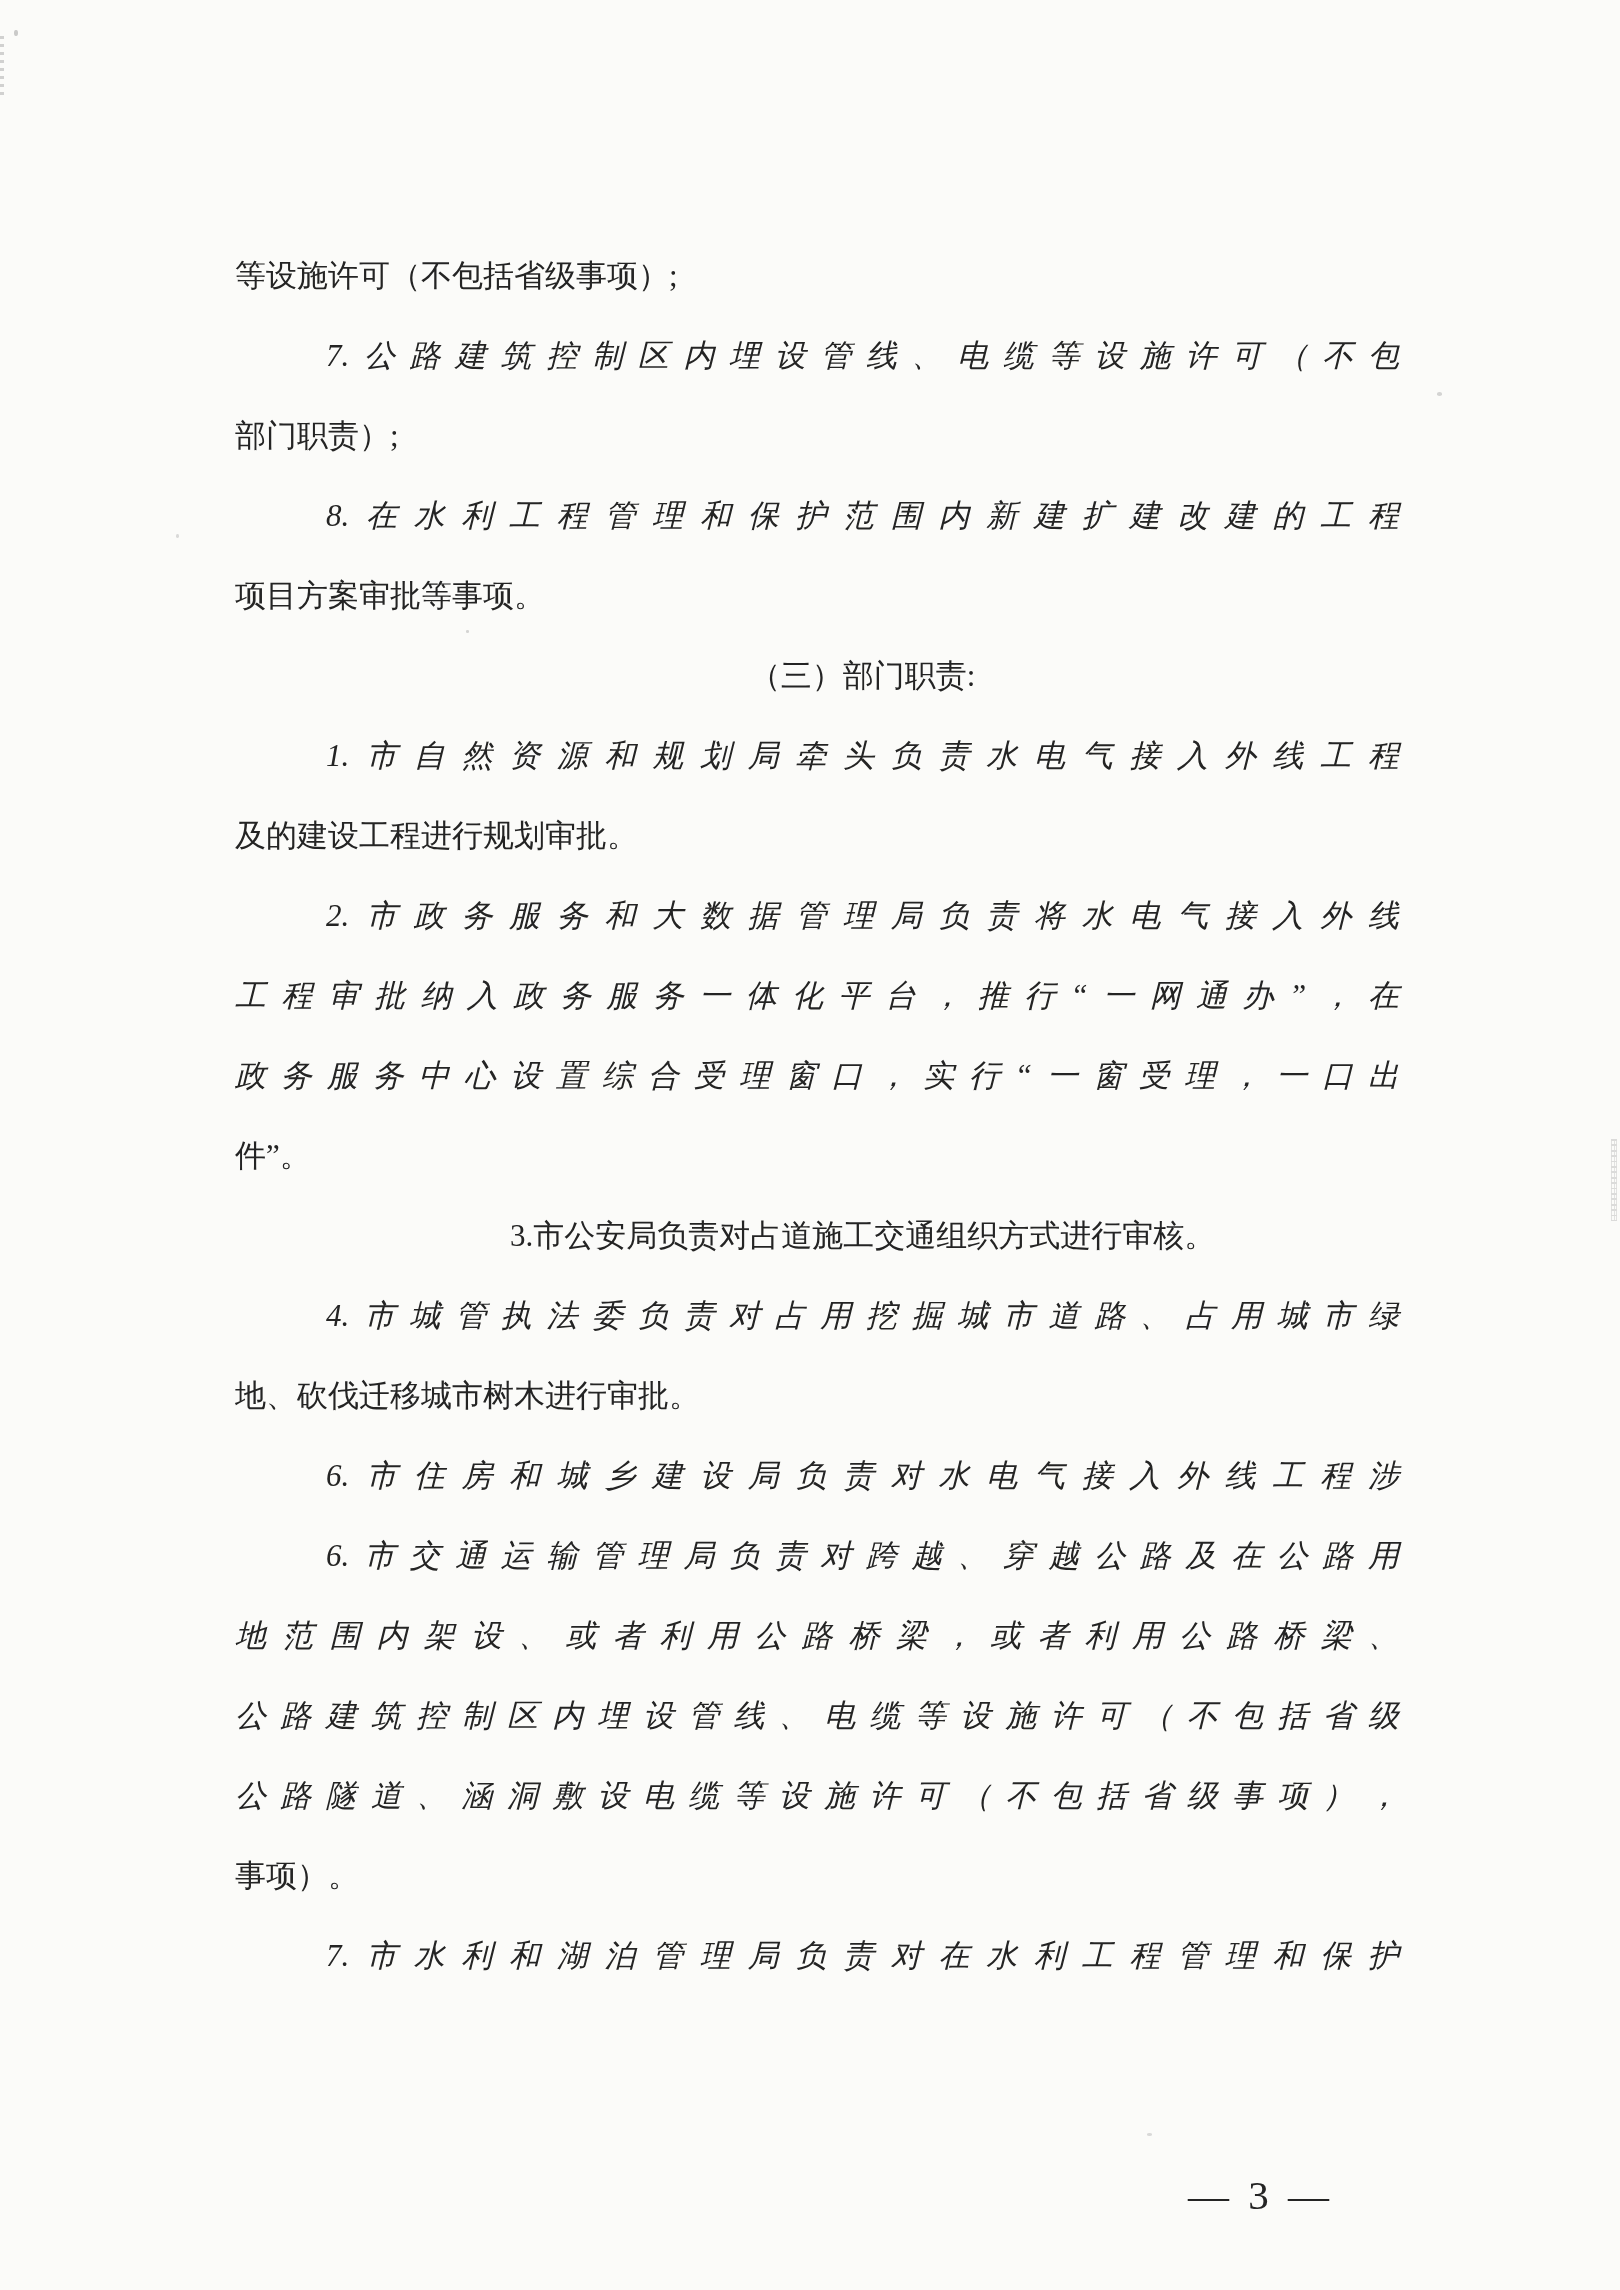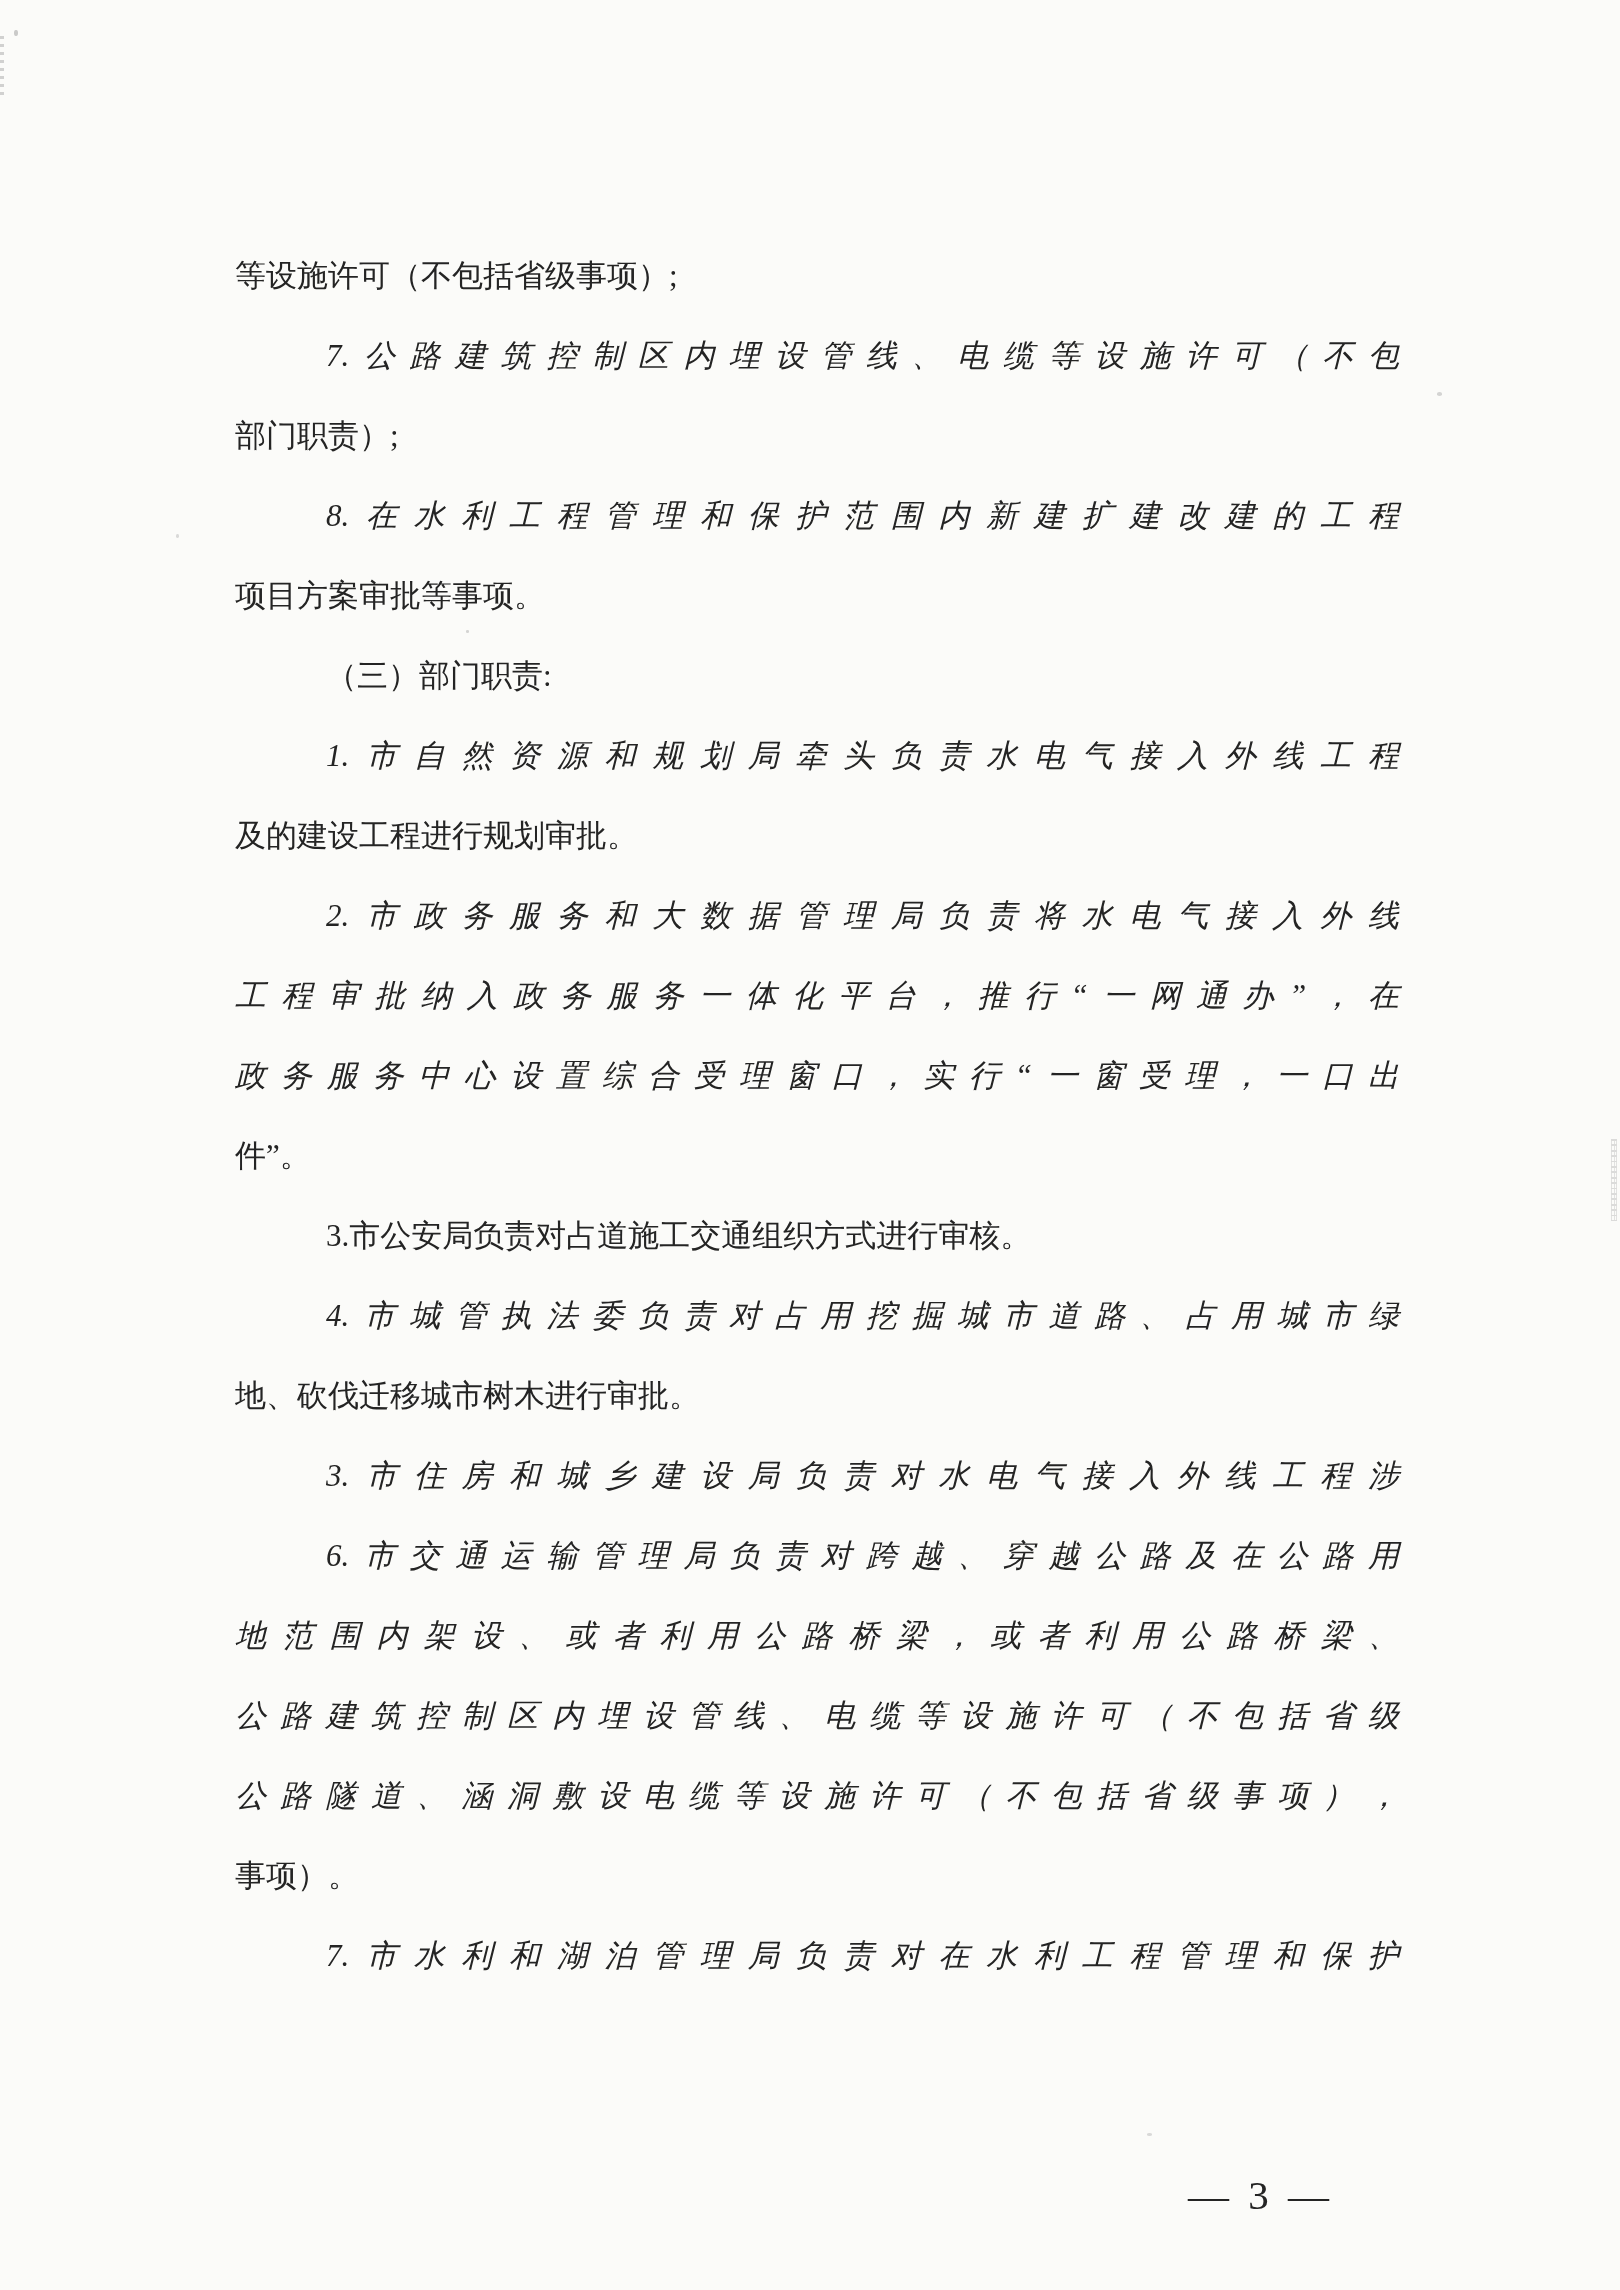--- a/index.html
+++ b/index.html
@@ -16,21 +16,21 @@
     width:1164px;
   }
   .line{
     height:80px;
     line-height:80px;
     font-size:31px;
     color:var(--ink,#222);
     white-space:nowrap;
     letter-spacing:0;
   }
-  .line.indent{text-indent:91px;}
+  .line.indent{text-indent:91px;text-align:center;}
   .line.fill{text-align:justify;text-align-last:justify;font-style:italic;}
   .page-number{
     position:absolute;
     left:1188px;top:2168px;
     font-size:41px;
     line-height:54px;
     letter-spacing:4.5px;
     color:var(--ink,#222);
   }
   
@@ -66,21 +66,21 @@
     <div class="line indent">（三）部门职责:</div>
     <div class="line indent fill">1.市自然资源和规划局牵头负责水电气接入外线工程</div>
     <div class="line">及的建设工程进行规划审批。</div>
     <div class="line indent fill">2.市政务服务和大数据管理局负责将水电气接入外线</div>
     <div class="line fill">工程审批纳入政务服务一体化平台，推行“一网通办”，在</div>
     <div class="line fill">政务服务中心设置综合受理窗口，实行“一窗受理，一口出</div>
     <div class="line">件”。</div>
     <div class="line indent">3.市公安局负责对占道施工交通组织方式进行审核。</div>
     <div class="line indent fill">4.市城管执法委负责对占用挖掘城市道路、占用城市绿</div>
     <div class="line">地、砍伐迁移城市树木进行审批。</div>
-    <div class="line indent fill">3.市住房和城乡建设局负责对水电气接入外线工程涉</div>
+    <div class="line indent fill">6.市住房和城乡建设局负责对水电气接入外线工程涉</div>
     <div class="line indent fill">6.市交通运输管理局负责对跨越、穿越公路及在公路用</div>
     <div class="line fill">地范围内架设、或者利用公路桥梁，或者利用公路桥梁、</div>
     <div class="line fill">公路建筑控制区内埋设管线、电缆等设施许可（不包括省级</div>
     <div class="line fill">公路隧道、涵洞敷设电缆等设施许可（不包括省级事项），</div>
     <div class="line">事项）。</div>
     <div class="line indent fill">7.市水利和湖泊管理局负责对在水利工程管理和保护</div>
   </div>
 
   <div class="page-number">— 3 —</div>
 

